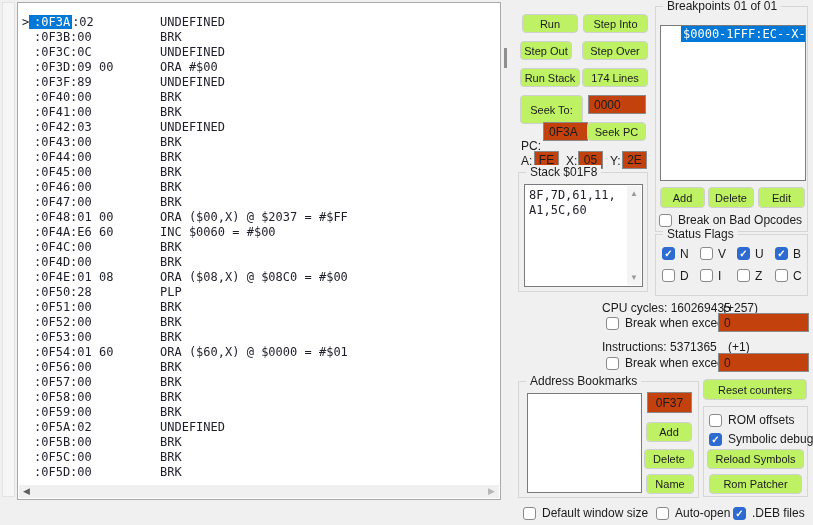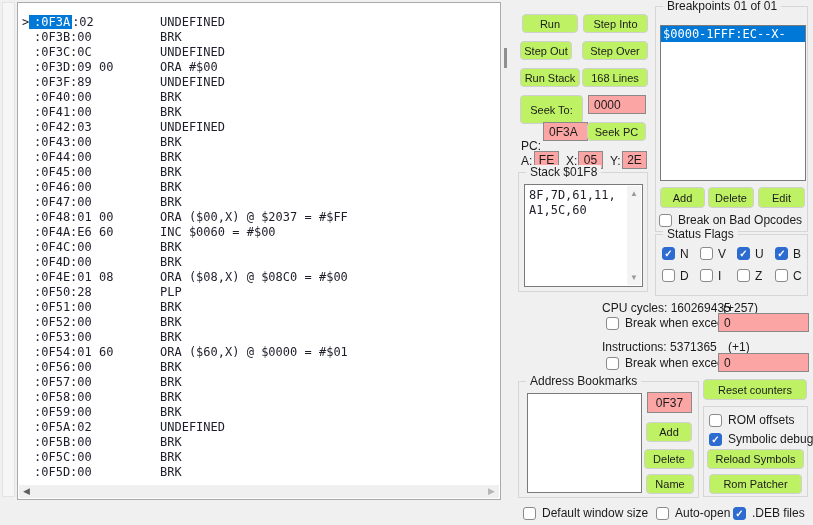--- a/index.html
+++ b/index.html
@@ -3,26 +3,26 @@
 <meta charset="utf-8">
 <style>
   html,body{margin:0;padding:0;background:#f0f0f0;}
   #app{position:relative;width:813px;height:525px;background:#f0f0f0;
        font-family:"Liberation Sans",sans-serif;font-size:12px;color:#1b1b1b;overflow:hidden;}
   .abs{position:absolute;}
   .lbl{position:absolute;white-space:nowrap;}
   .btn{position:absolute;display:flex;align-items:center;justify-content:center;
        background:#bef264;border:1px solid #d0d0d0;border-radius:4px;
        font-size:11px;color:#1b1b1b;box-sizing:border-box;cursor:default;white-space:nowrap;}
-  .input{position:absolute;background:#fca5a5;border:1px solid #8a8a8a;box-sizing:border-box;
+  .input{position:absolute;background:#c2410c;border:1px solid #8a8a8a;box-sizing:border-box;
        font-size:12px;display:flex;align-items:center;padding-left:5px;white-space:nowrap;}
   .input.center{justify-content:center;padding-left:0;}
   .group{position:absolute;border:1px solid #d6d6d6;box-sizing:border-box;}
   .legend{position:absolute;top:-8px;left:7px;background:#f0f0f0;padding:0 4px;font-size:12px;white-space:nowrap;}
-  .listbox{position:absolute;background:#fff;border:1px solid #7a7a7a;box-sizing:border-box;overflow:hidden;}
+  .listbox{position:absolute;background:#fff;border:1px solid #7a7a7a;box-sizing:border-box;overflow:hidden;padding-left:20px;}
   .cbrow{position:absolute;display:flex;align-items:center;gap:6px;white-space:nowrap;}
   .cb{width:13px;height:13px;border:1px solid #8a8a8a;border-radius:3px;background:#fff;
       box-sizing:border-box;flex:none;position:relative;}
   .cb.checked{background:#2d6bd0;border-color:#2d6bd0;}
   .cb.checked::after{content:"\2713";position:absolute;left:0;top:0;width:100%;height:100%;
       color:#fff;font-size:10px;font-weight:bold;line-height:12px;text-align:center;}
 
   
   #gutter{left:2px;top:2px;width:13px;height:495px;background:#f6f6f6;border:1px solid #e3e3e3;box-sizing:border-box;}
   #disasm-panel{left:17px;top:2px;width:484px;height:498px;background:#fff;border:1px solid #a9a9a9;box-sizing:border-box;}
@@ -72,21 +72,21 @@
       <span class="arr" style="color:#b5b5b5;">▶</span>
     </div>
   </div>
   <div id="vthumb" class="abs"></div>
 
   <div class="btn" style="left:522px;top:14px;width:56px;height:19px;">Run</div>
   <div class="btn" style="left:583px;top:14px;width:65px;height:19px;">Step Into</div>
   <div class="btn" style="left:520px;top:41px;width:52px;height:19px;">Step Out</div>
   <div class="btn" style="left:582px;top:41px;width:66px;height:19px;">Step Over</div>
   <div class="btn" style="left:520px;top:68px;width:60px;height:19px;">Run Stack</div>
-  <div class="btn" style="left:582px;top:68px;width:66px;height:19px;">168 Lines</div>
+  <div class="btn" style="left:582px;top:68px;width:66px;height:19px;">174 Lines</div>
   <div class="btn" style="left:520px;top:95px;width:63px;height:29px;">Seek To:</div>
   <div class="input" style="left:588px;top:95px;width:58px;height:19px;">0000</div>
   <div class="lbl" style="left:521px;top:125px;margin-top:14px;">PC:</div>
   <div class="input" style="left:543px;top:122px;width:45px;height:19px;">0F3A</div>
   <div class="btn" style="left:587px;top:122px;width:59px;height:19px;">Seek PC</div>
 
   <div class="lbl" style="left:521px;top:154px;">A:</div>
   <div class="input center" style="left:534px;top:151px;width:25px;height:18px;">FE</div>
   <div class="lbl" style="left:566px;top:154px;">X:</div>
   <div class="input center" style="left:578px;top:151px;width:25px;height:18px;">05</div>

